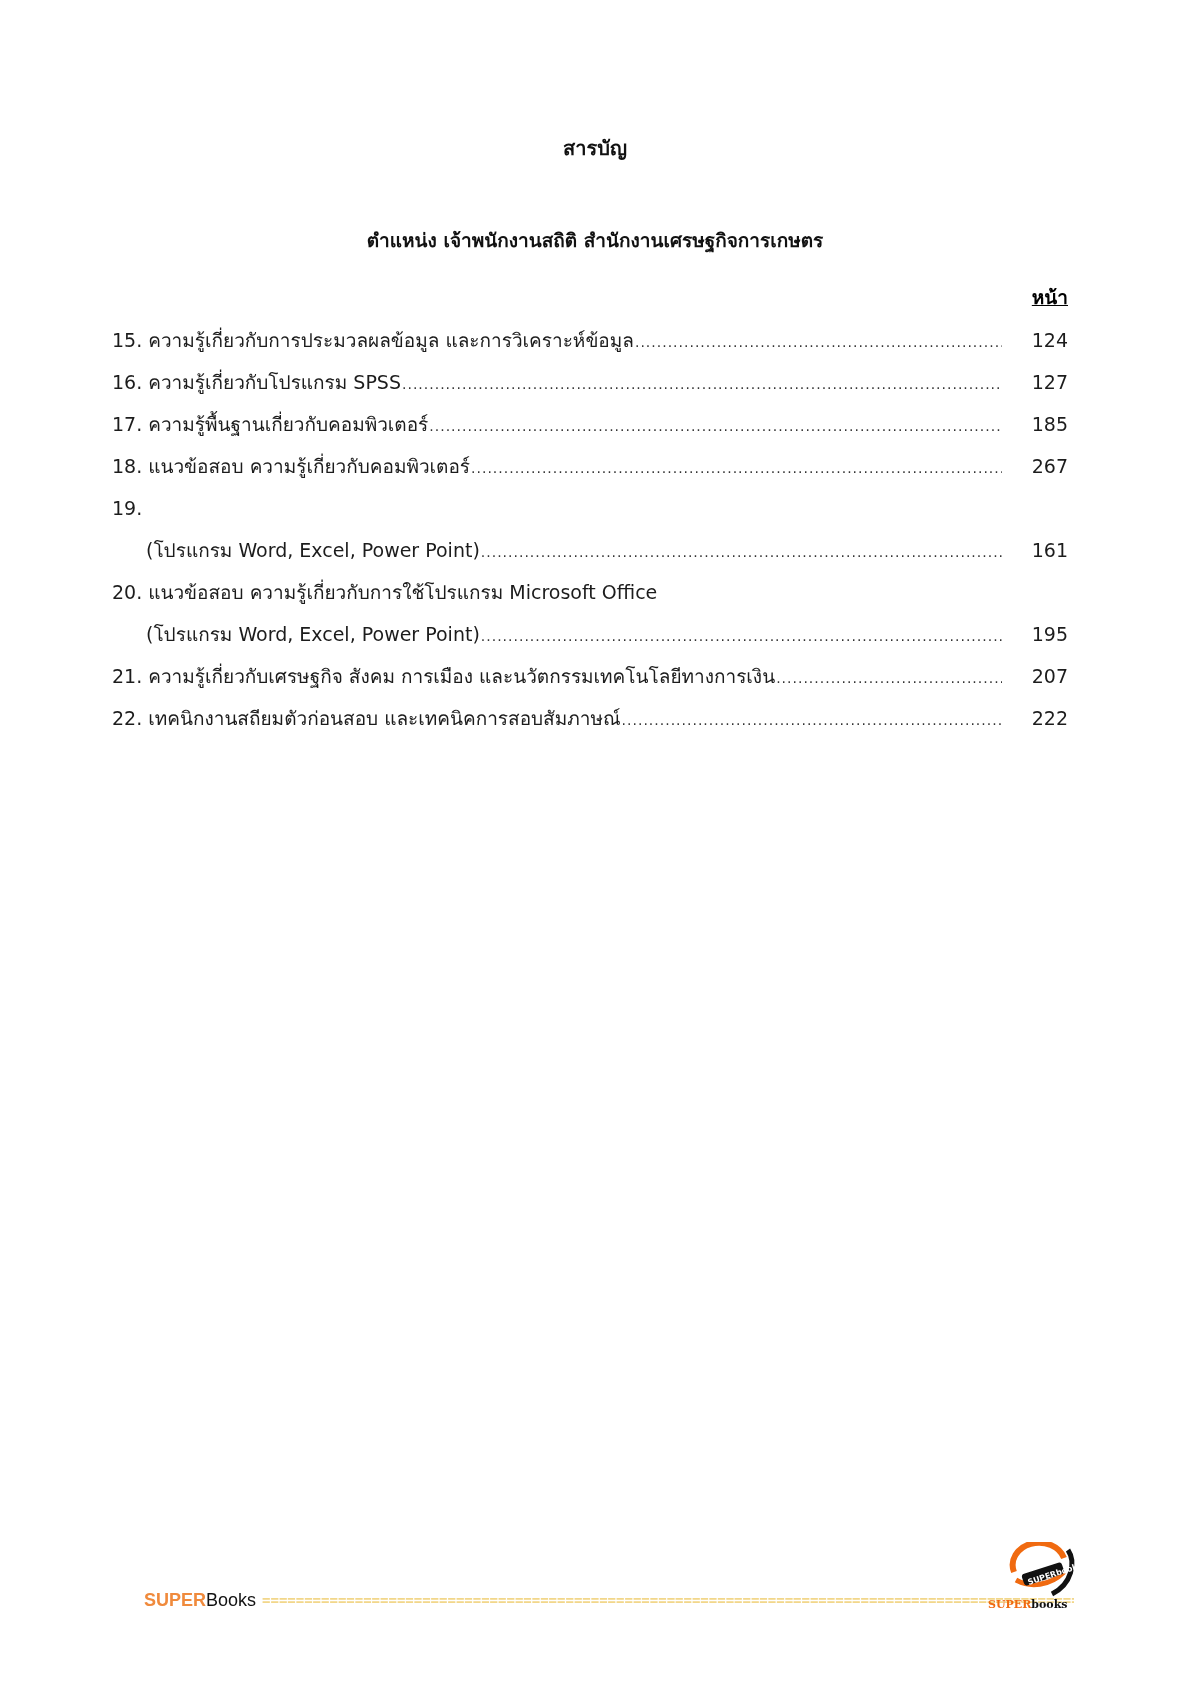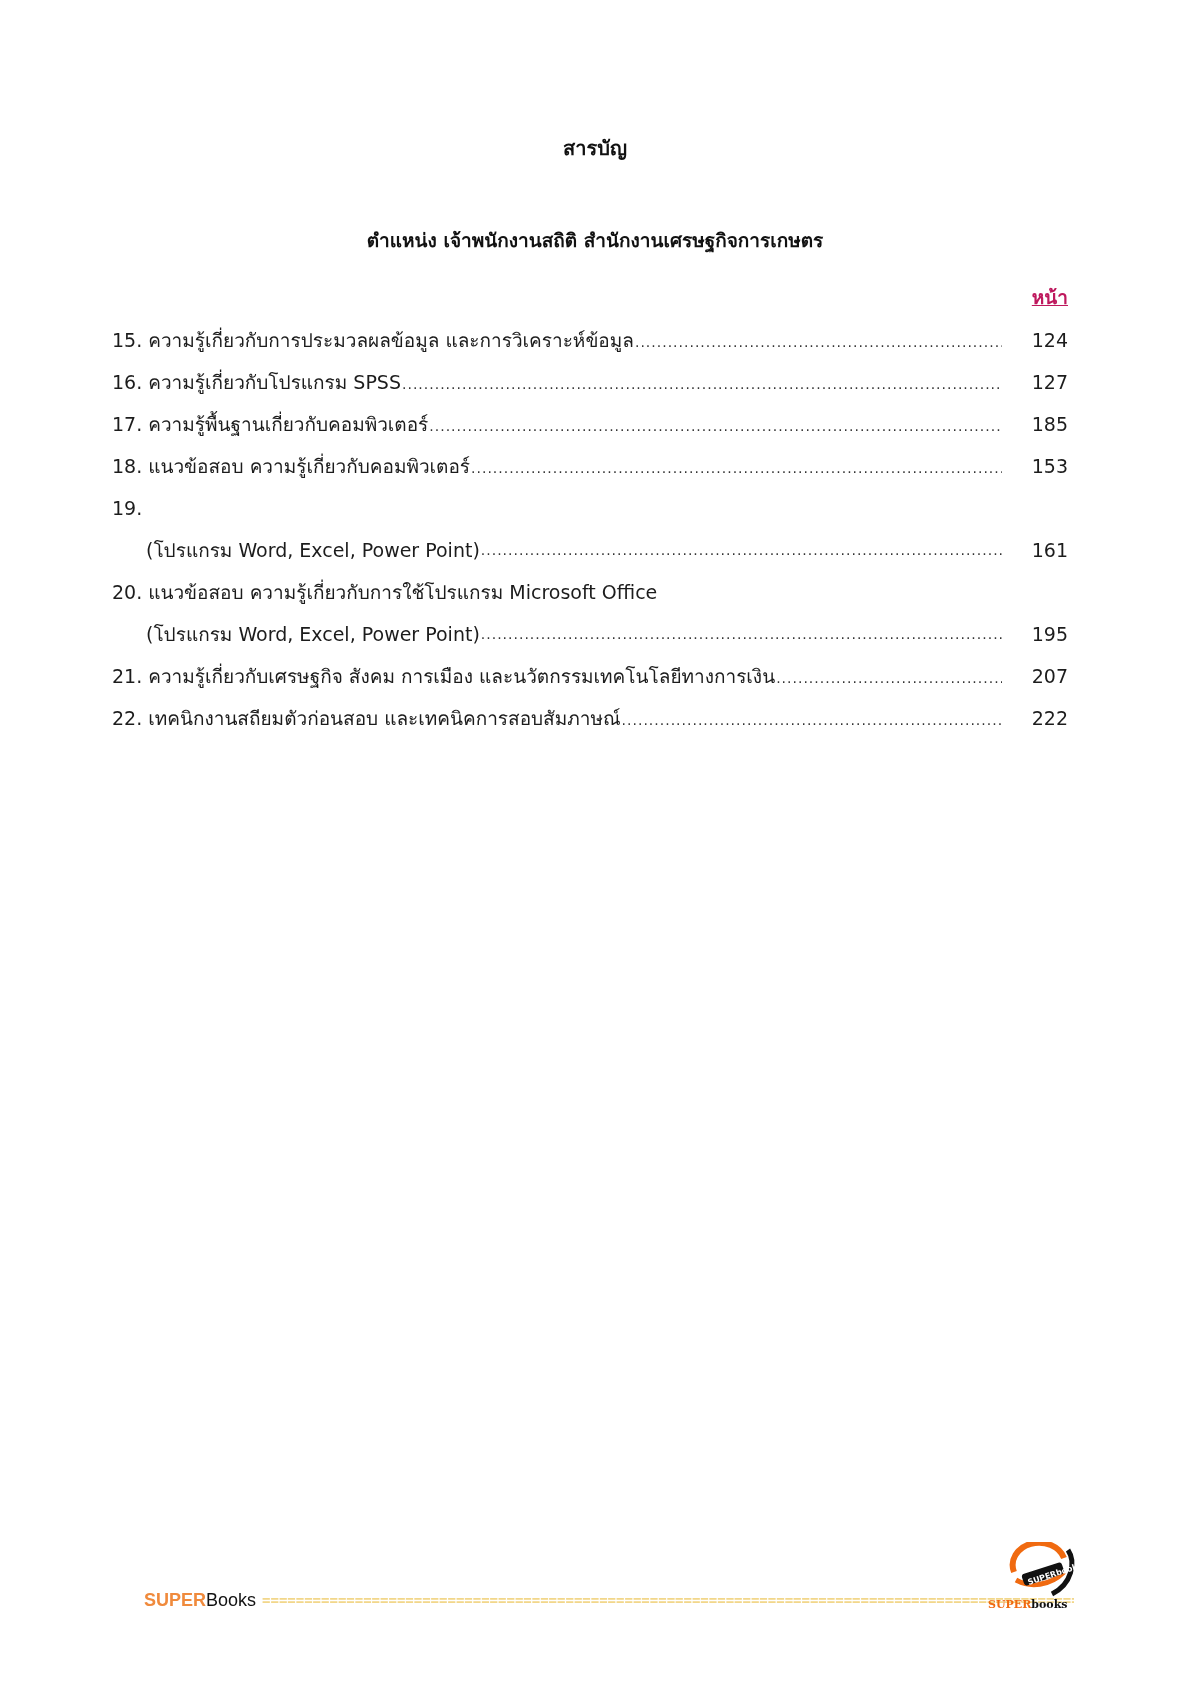--- a/index.html
+++ b/index.html
@@ -41,21 +41,21 @@
       margin-top: 43px;
     }
     .page-col-header {
       position: absolute;
       left: 1020px;
       top: 282px;
       width: 48px;
       text-align: right;
       font-size: 19px;
       font-weight: bold;
-      color: #be185d;
+      color: #000000;
       text-decoration: underline;
     }
     .toc {
       position: absolute;
       left: 112px;
       top: 326px;
       width: 960px;
     }
     .toc-line {
       position: relative;
@@ -70,21 +70,20 @@
       left: 0;
       top: 0;
       width: 890px;
       overflow: hidden;
       display: flex;
       align-items: baseline;
     }
     .toc-line.indent .text-wrap {
       left: 34px;
       width: 856px;
-      align-items: flex-end;
     }
     .toc-line .num {
       flex: none;
       margin-right: 6px;
     }
     .toc-line .label {
       flex: none;
     }
     .toc-line .leader {
       flex: 1 1 auto;
@@ -197,21 +196,21 @@
       </div>
       <span class="page-no">185</span>
     </div>
 
     <div class="toc-line">
       <div class="text-wrap">
         <span class="num">18.</span>
         <span class="label">แนวข้อสอบ ความรู้เกี่ยวกับคอมพิวเตอร์</span>
         <span class="leader"></span>
       </div>
-      <span class="page-no">153</span>
+      <span class="page-no">267</span>
     </div>
 
     <div class="toc-line">
       <div class="text-wrap">
         <span class="num">19.</span>
       </div>
     </div>
 
     <div class="toc-line indent">
       <div class="text-wrap">

